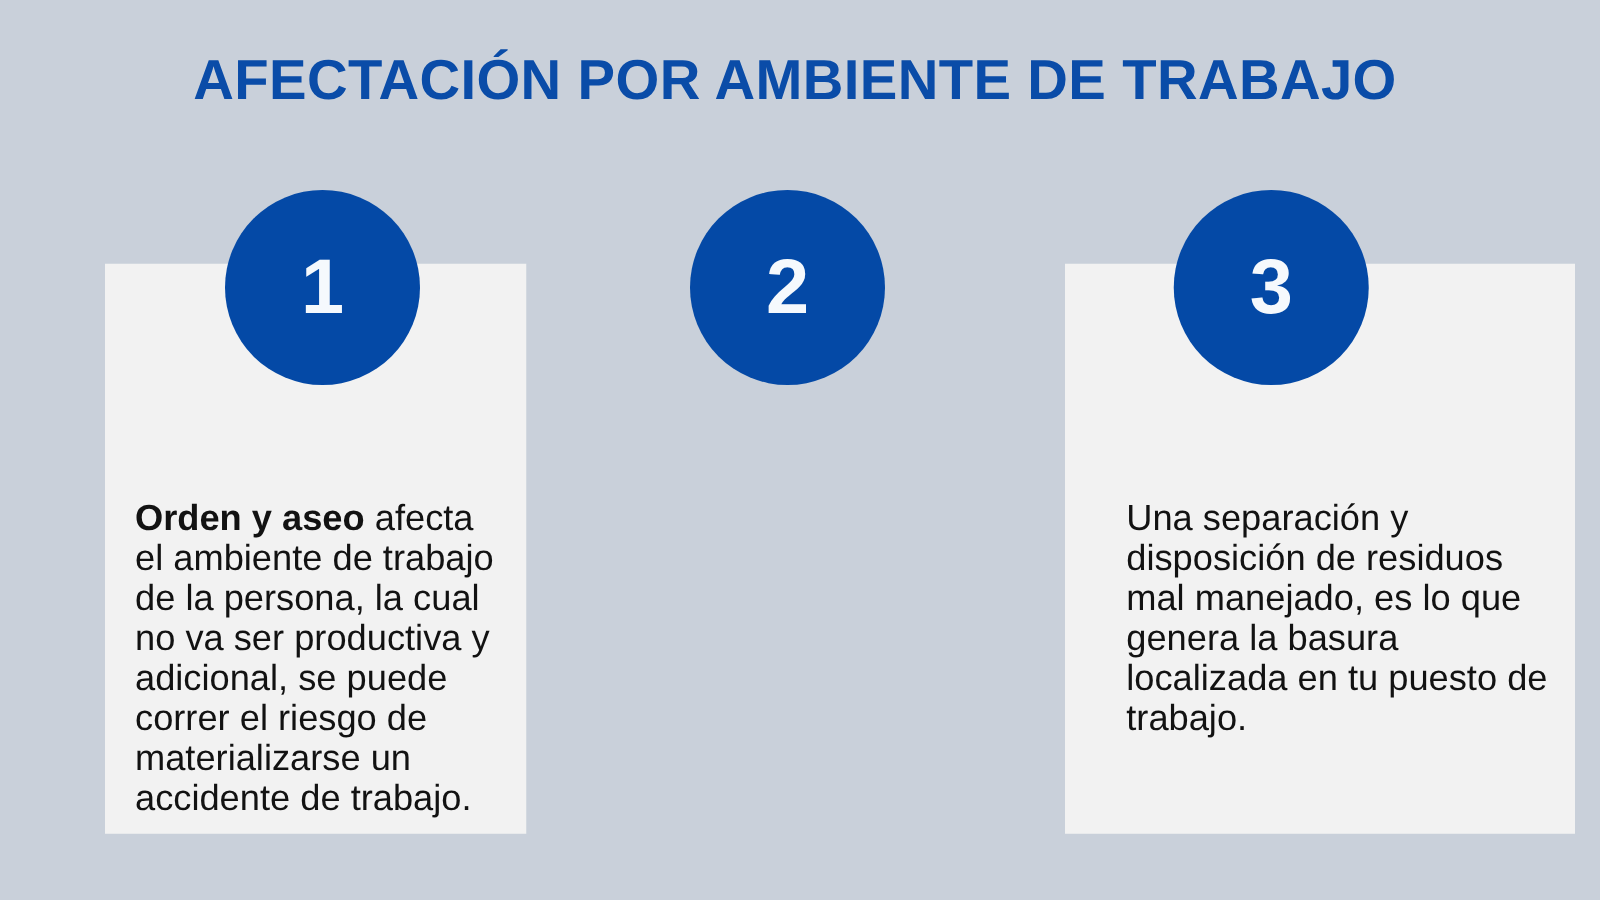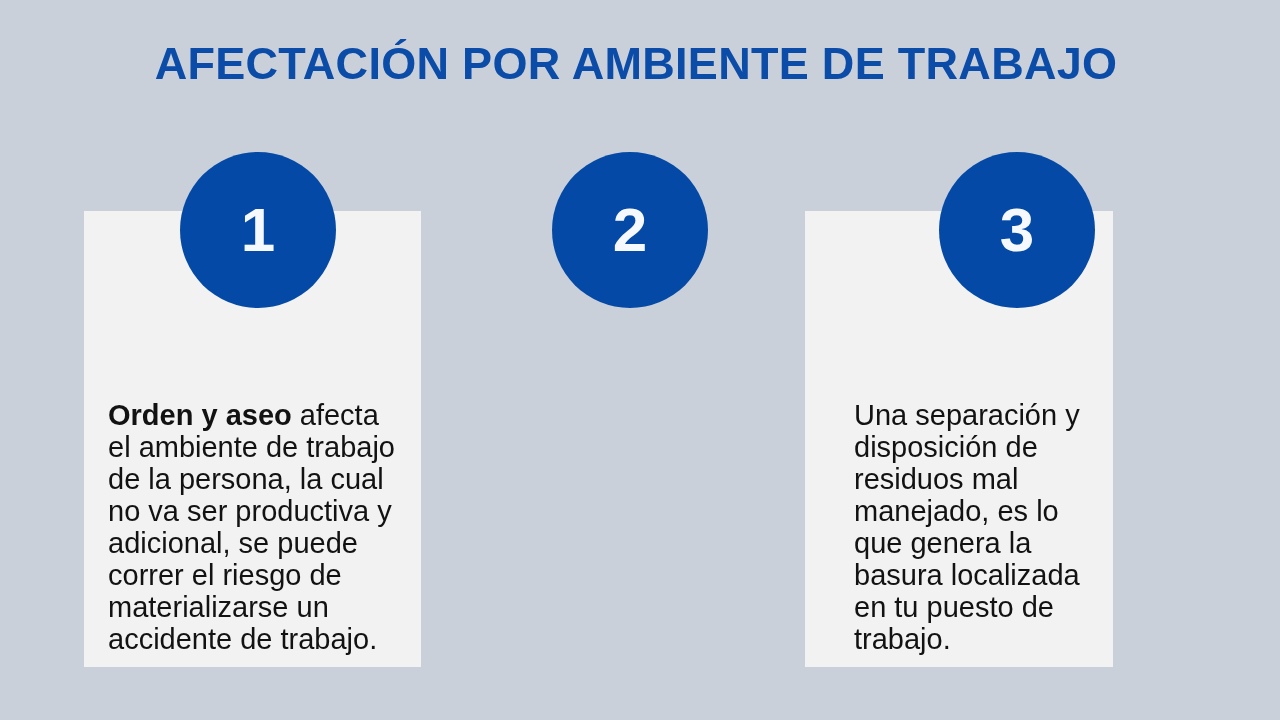--- a/index.html
+++ b/index.html
@@ -49,21 +49,21 @@
 
   .card {
     position: absolute;
     top: 211px;
     height: 456px;
     background: #f2f2f2;
   }
 
   .card-1 { left: 84px;  width: 337px; }
   .card-2 { left: 458px; width: 346px; }
-  .card-3 { left: 805px; width: 308px; }
+  .card-3 { left: 852px; width: 408px; }
 
   .card-body {
     position: absolute;
     left: 0;
     right: 0;
     top: 140px;
     font-size: 29px;
     line-height: 32px;
     color: #121212;
     font-weight: 400;

